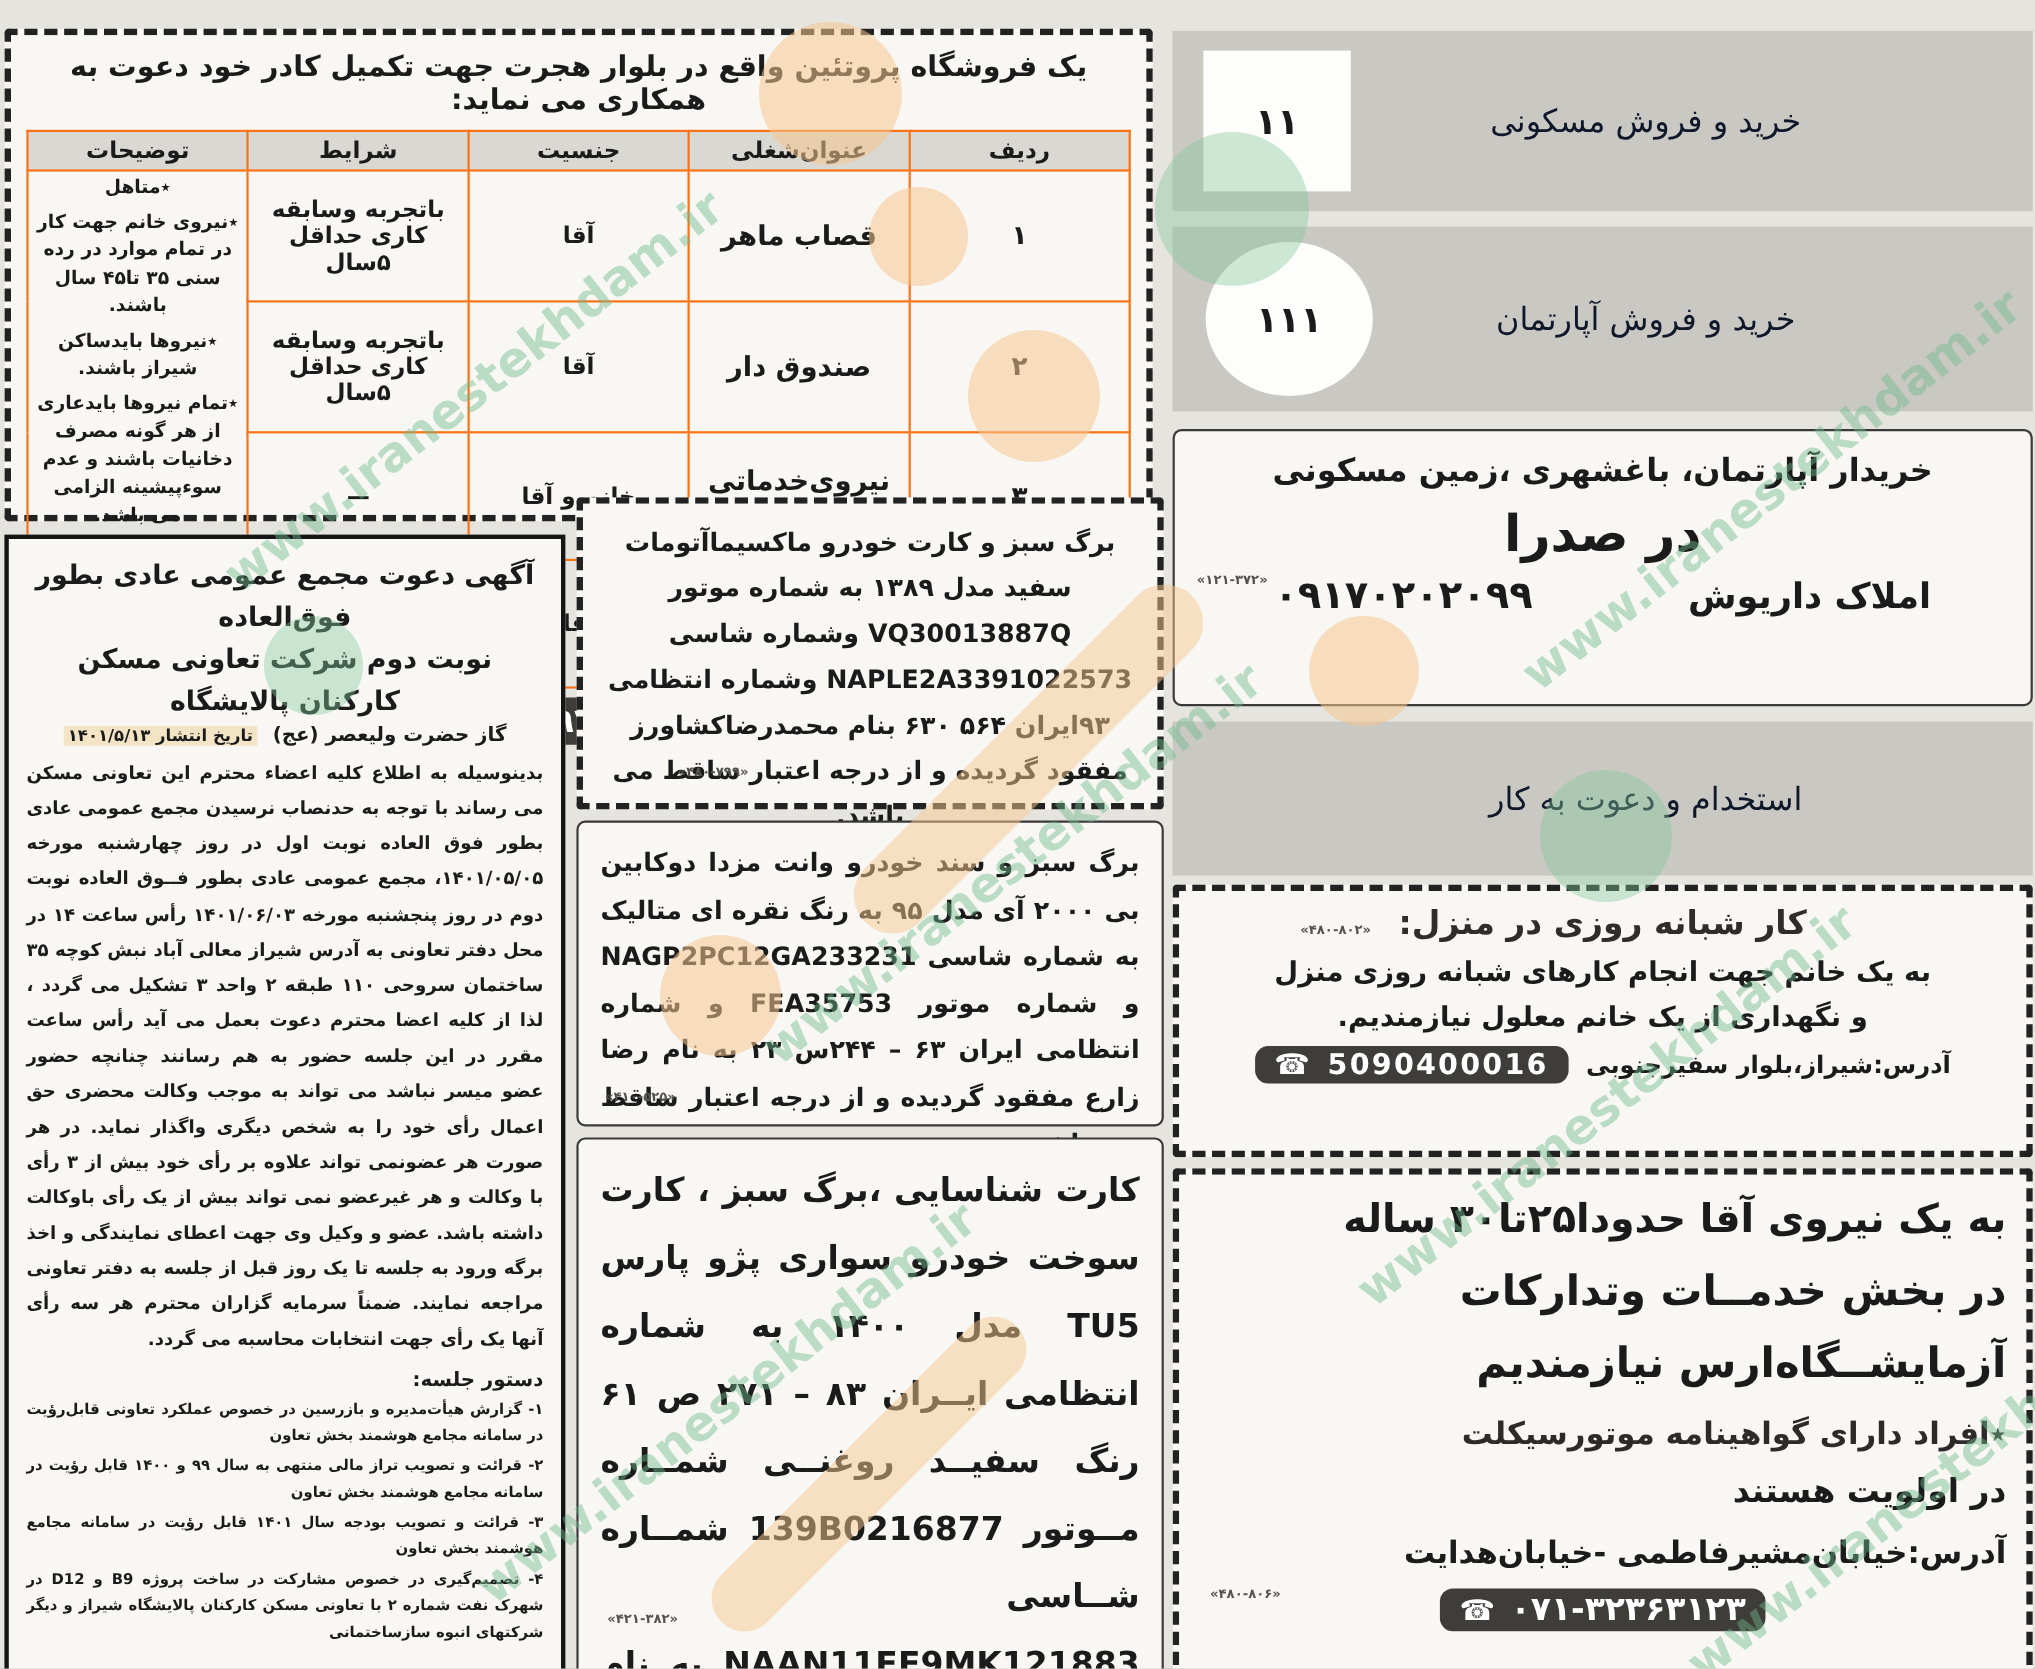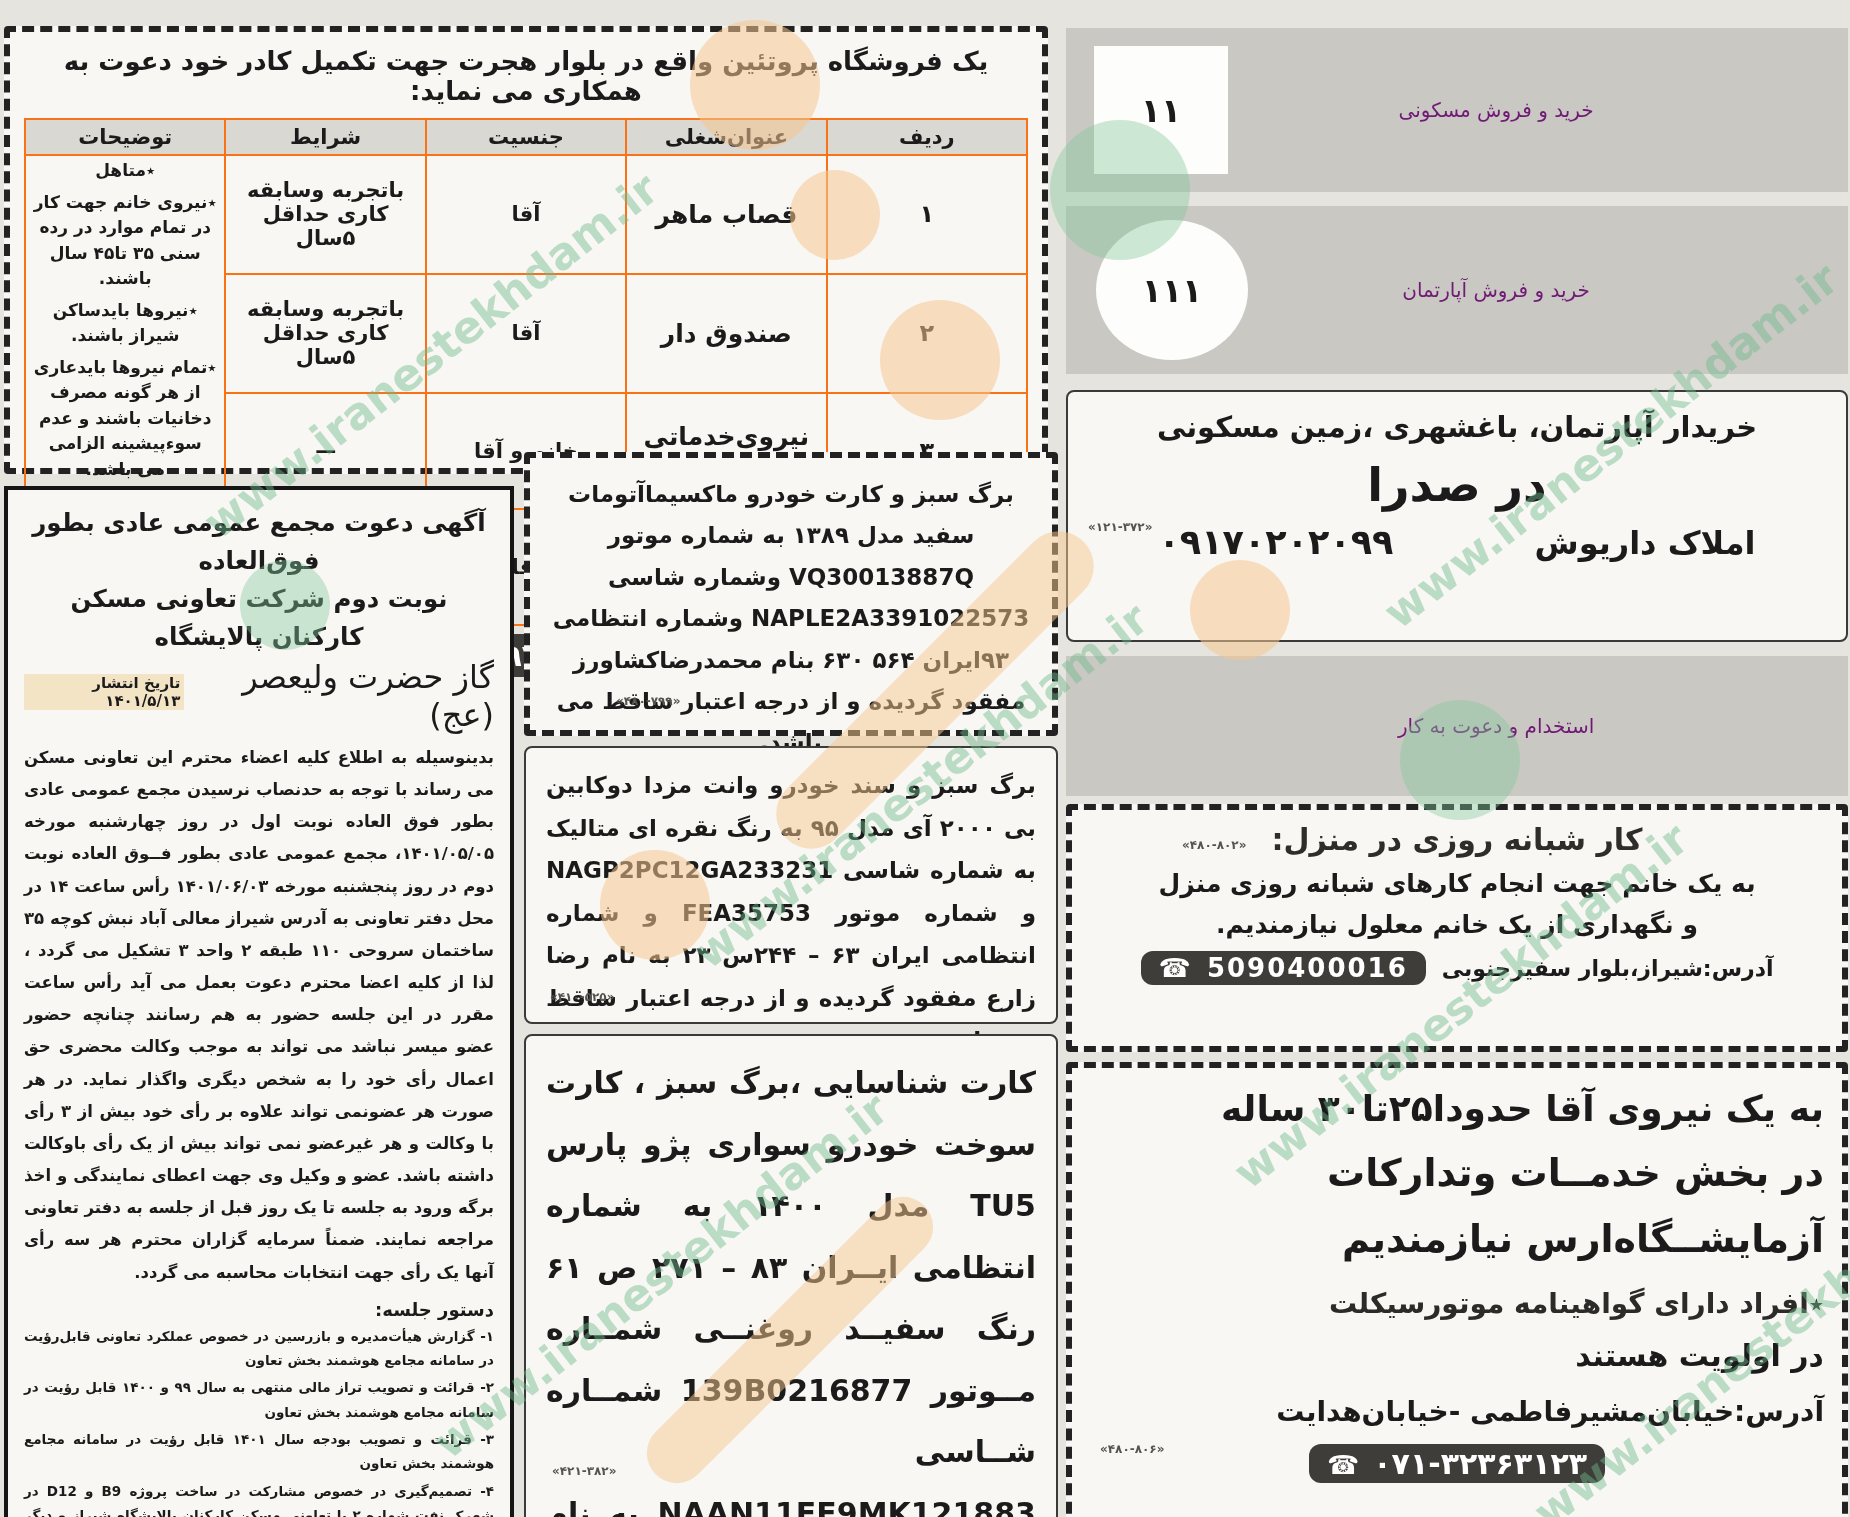--- a/index.html
+++ b/index.html
@@ -35,40 +35,40 @@
     font-weight: bold; font-size: 30px; padding: 4px 26px;
     letter-spacing: 2px; white-space: nowrap; direction: ltr;
   }
   .phone-badge .ph-ic { font-size: 26px; margin-right: 14px; }
   .ad-code { position: absolute; font-size: 12px; color: #55534f; font-weight: bold; letter-spacing: 1px; }
 
   
   .coop-ad { left: 4px; top: 486px; width: 510px; height: 1060px; padding: 14px 16px 10px; }
   .coop-t1 { text-align: center; font-weight: bold; font-size: 24.5px; line-height: 1.55; }
   .coop-t3row { display: flex; align-items: baseline; justify-content: center; gap: 14px; margin: 2px 0 8px; }
-  .coop-t3 { font-weight: normal; font-size: 32px; }
+  .coop-t3 { font-weight: bold; font-size: 18px; }
   .coop-date { font-weight: bold; font-size: 15px; background: #f3e4c6; padding: 0 4px; }
   .coop-body { font-size: 16.5px; font-weight: bold; text-align: justify; line-height: 1.95; }
   .coop-agenda-title { font-weight: bold; font-size: 18px; margin: 10px 0 4px; }
   .coop-agenda { list-style: none; }
   .coop-agenda li { font-size: 13.5px; font-weight: bold; line-height: 1.8; text-align: justify; margin-bottom: 3px; }
 
   
   .mid-ad { left: 524px; width: 534px; padding: 16px 20px; position: absolute; background:#f8f7f3; }
   .lost-maxima { top: 452px; height: 284px; font-size: 23px; }
   .lost-mazda  { top: 746px; height: 278px; font-size: 23px; }
   .lost-peugeot{ top: 1034px; height: 520px; font-size: 30px; }
   .lost-text { font-weight: bold; text-align: justify; line-height: 1.85; }
   .lost-peugeot .lost-text { line-height: 2.05; }
   .lost-maxima .lost-text { text-align: center; line-height: 1.8; }
 
   
   .cat-banner { position: absolute; left: 1066px; width: 782px; background: #c9c8c3; }
   .cat-label { position: absolute; top: 50%; left: 55%; transform: translate(-50%,-50%);
-               font-size: 20px; color: #701a75; letter-spacing: 1.5px; white-space: nowrap; }
+               font-size: 29px; color: #0f172a; letter-spacing: 1.5px; white-space: nowrap; }
   .cat-numbox { position: absolute; background: #fdfdfb; display: flex; align-items: center; justify-content: center;
                 font-size: 33px; font-weight: bold; letter-spacing: 4px; }
   .cat-res { top: 28px; height: 164px; }
   .cat-res .cat-numbox { left: 28px; top: 18px; width: 134px; height: 128px; }
   .cat-apt { top: 206px; height: 168px; }
   .cat-apt .cat-numbox { left: 30px; top: 14px; width: 152px; height: 140px; border-radius: 50%; }
   .cat-emp { top: 656px; height: 140px; }
   .cat-emp .cat-numbox { left: 28px; top: 16px; width: 120px; height: 108px; }
 
   .buyer-ad { left: 1066px; top: 390px; width: 782px; height: 252px; padding: 18px 20px 10px; }

